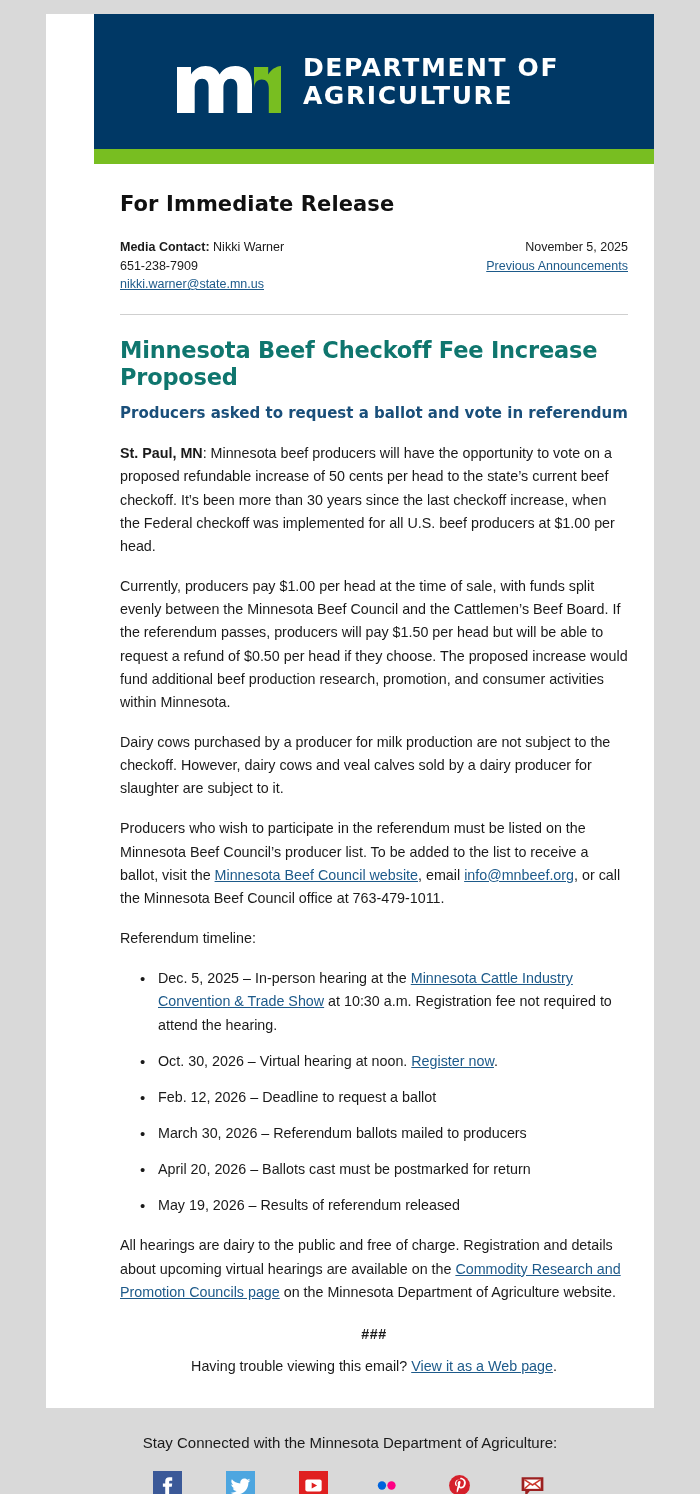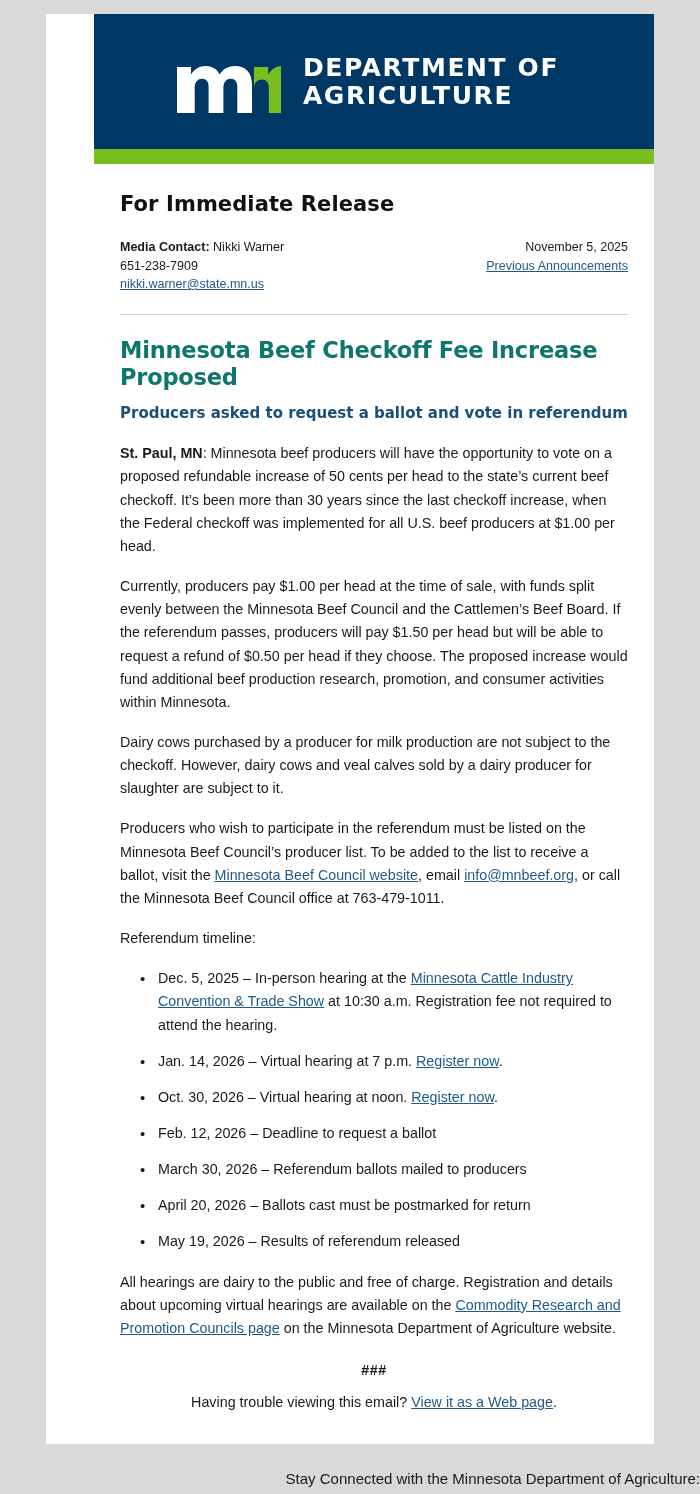--- a/index.html
+++ b/index.html
@@ -152,21 +152,20 @@
   
   .connect {
     background: #d9d9d9;
     padding: 26px 0 22px 0;
     text-align: center;
   }
   .connect-title {
     font-size: 15px;
     color: #1a1a1a;
     margin-bottom: 20px;
-    text-align: right;
   }
   .social-row {
     display: flex;
     justify-content: center;
     align-items: center;
     gap: 44px;
     margin-bottom: 24px;
   }
   .soc { width: 29px; height: 29px; display: block; }
 
@@ -226,21 +225,20 @@
         <p class="para">Currently, producers pay $1.00 per head at the time of sale, with funds split evenly between the Minnesota Beef Council and the Cattlemen’s Beef Board. If the referendum passes, producers will pay $1.50 per head but will be able to request a refund of $0.50 per head if they choose. The proposed increase would fund additional beef production research, promotion, and consumer activities within Minnesota.</p>
 
         <p class="para">Dairy cows purchased by a producer for milk production are not subject to the checkoff. However, dairy cows and veal calves sold by a dairy producer for slaughter are subject to it.</p>
 
         <p class="para"><span>Producers who wish to participate in the referendum must be listed on the Minnesota Beef Council’s producer list. To be added to the list to receive a ballot, visit the </span><a href="#">Minnesota Beef Council website</a><span>, email </span><a href="#">info@mnbeef.org</a><span>, or call the Minnesota Beef Council office at 763-479-1011.</span></p>
 
         <p class="para">Referendum timeline:</p>
 
         <ul class="timeline">
           <li><span>Dec. 5, 2025 – In-person hearing at the </span><a href="#">Minnesota Cattle Industry Convention &amp; Trade Show</a><span> at 10:30 a.m. Registration fee not required to attend the hearing.</span></li>
-          <li><span>Jan. 14, 2026 – Virtual hearing at 7 p.m. </span><a href="#">Register now</a><span>.</span></li>
           <li><span>Oct. 30, 2026 – Virtual hearing at noon. </span><a href="#">Register now</a><span>.</span></li>
           <li><span>Feb. 12, 2026 – Deadline to request a ballot</span></li>
           <li><span>March 30, 2026 – Referendum ballots mailed to producers</span></li>
           <li><span>April 20, 2026 – Ballots cast must be postmarked for return</span></li>
           <li><span>May 19, 2026 – Results of referendum released</span></li>
         </ul>
 
         <p class="para"><span>All hearings are dairy to the public and free of charge. Registration and details about upcoming virtual hearings are available on the </span><a href="#">Commodity Research and Promotion Councils page</a><span> on the Minnesota Department of Agriculture website.</span></p>
 
         <div class="hashes">###</div>

